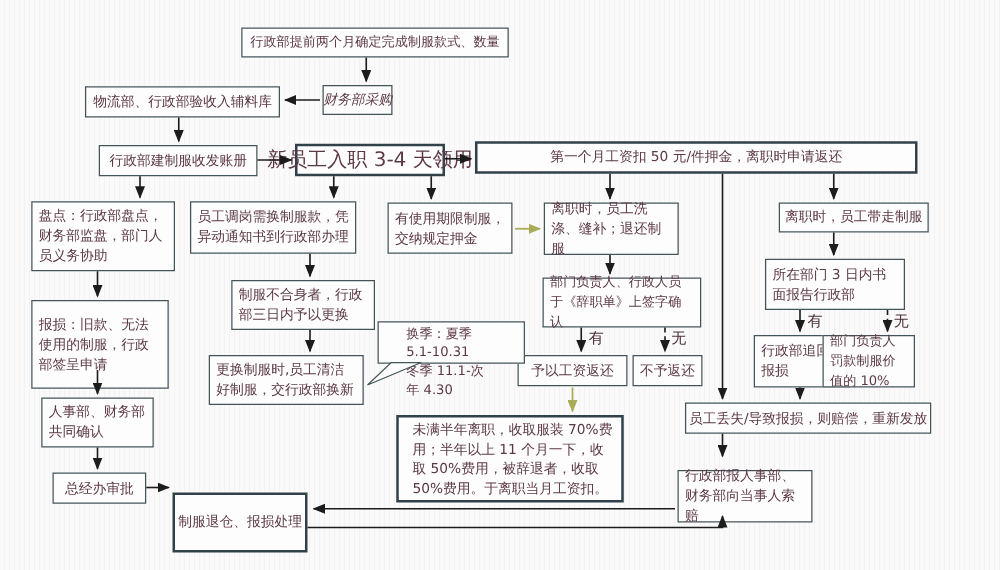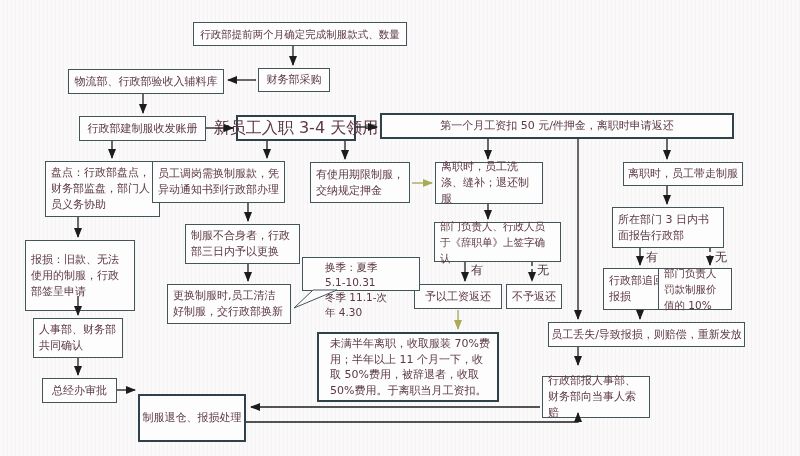--- a/index.html
+++ b/index.html
@@ -46,26 +46,26 @@
     position:absolute;left:0;top:0;
     pointer-events:none;
   }
 </style>
 </head>
 <body>
 
 <div class="stage">
 
   <div class="box center nowrap" style="left:193px;top:22px;width:214px;height:24px;font-size:10.5px;">行政部提前两个月确定完成制服款式、数量</div>
-  <div class="box center nowrap" style="left:258px;top:68px;width:72px;height:24px;">财务部采购</div>
+  <div class="box center nowrap" style="left:258px;top:68px;width:56px;height:24px;font-style:italic;">财务部采购</div>
   <div class="box center nowrap" style="left:68px;top:69px;width:156px;height:25px;">物流部、行政部验收入辅料库</div>
   <div class="box center nowrap" style="left:79px;top:116px;width:127px;height:25px;">行政部建制服收发账册</div>
   <div class="box center nowrap thick" style="left:236px;top:115px;width:120px;height:26px;font-size:16px;">新员工入职 3-4 天领用</div>
   <div class="box center nowrap thick" style="left:380px;top:113px;width:354px;height:26px;">第一个月工资扣 50 元/件押金，离职时申请返还</div>
-  <div class="box" style="left:25px;top:161px;width:115px;height:56px;margin-left:20px;">盘点：行政部盘点，财务部监盘，部门人员义务协助</div>
+  <div class="box" style="left:25px;top:161px;width:115px;height:56px;">盘点：行政部盘点，财务部监盘，部门人员义务协助</div>
   <div class="box" style="left:25px;top:240px;width:110px;height:71px;">报损：旧款、无法使用的制服，行政部签呈申请</div>
   <div class="box" style="left:33px;top:318px;width:90px;height:40px;">人事部、财务部共同确认</div>
   <div class="box center nowrap" style="left:42px;top:378px;width:75px;height:25px;">总经办审批</div>
   <div class="box" style="left:152px;top:161px;width:133px;height:42px;">员工调岗需换制服款，凭异动通知书到行政部办理</div>
   <div class="box" style="left:185px;top:224px;width:115px;height:40px;">制服不合身者，行政部三日内予以更换</div>
   <div class="box" style="left:167px;top:284px;width:124px;height:40px;">更换制服时,员工清洁好制服，交行政部换新</div>
   <div class="box" style="left:310px;top:162px;width:100px;height:41px;">有使用期限制服，交纳规定押金</div>
   <div class="box" style="left:435px;top:162px;width:108px;height:42px;">离职时，员工洗涤、缝补；退还制服</div>
   <div class="box" style="left:434px;top:222px;width:127px;height:40px;font-size:10.5px;">部门负责人、行政人员于《辞职单》上签字确认</div>
   <div class="box center nowrap" style="left:414px;top:284px;width:88px;height:25px;">予以工资返还</div>

